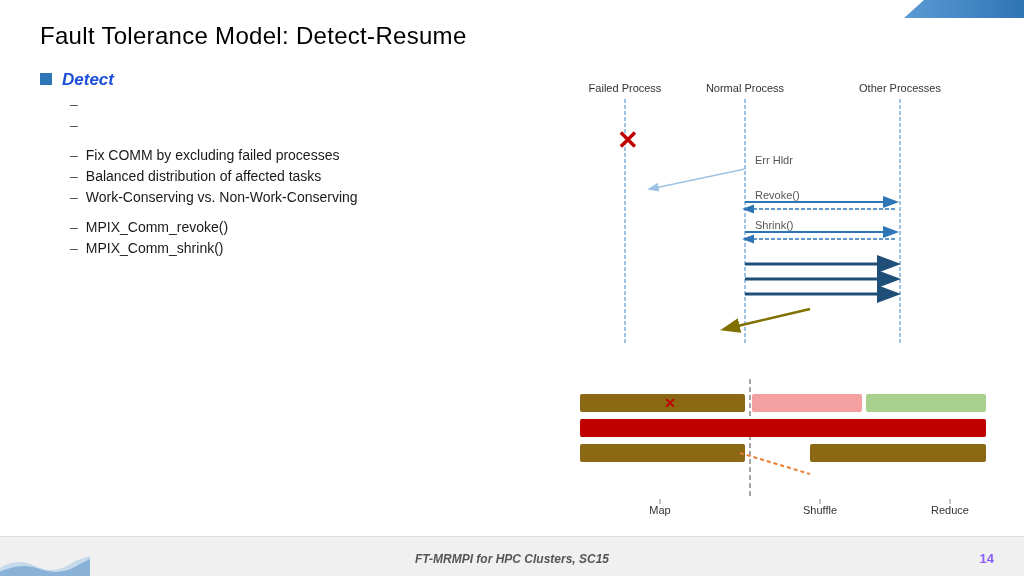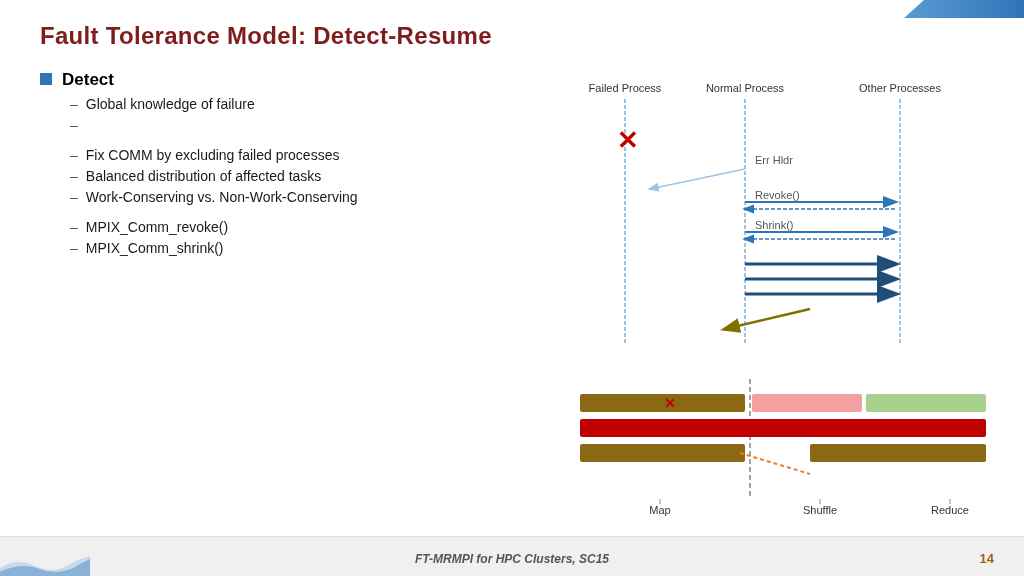--- a/index.html
+++ b/index.html
@@ -35,22 +35,22 @@
       display: flex;
       align-items: center;
       justify-content: center;
     }
 
     .slide-title {
       position: absolute;
       top: 22px;
       left: 40px;
       font-size: 24px;
-      font-weight: 700;
-      color: #7f1d1d;
+      font-weight: 400;
+      color: #000000;
       letter-spacing: 0.3px;
     }
 
     
     .left-content {
       position: absolute;
       top: 70px;
       left: 40px;
       width: 520px;
     }
@@ -70,21 +70,22 @@
       height: 12px;
       background: #2e75b6;
       margin-top: 3px;
       margin-right: 10px;
       flex-shrink: 0;
     }
 
     .main-bullet-text {
       font-size: 17px;
       font-weight: 700;
-      color: #000000;
+      font-style: italic;
+      color: #1d4ed8;
     }
 
     .sub-bullets {
       padding-left: 30px;
     }
 
     .sub-bullet {
       display: flex;
       align-items: flex-start;
       margin-bottom: 5px;
@@ -137,41 +138,40 @@
       color: #555;
       white-space: nowrap;
     }
 
     .footer-page {
       position: absolute;
       bottom: 10px;
       right: 30px;
       font-size: 13px;
       font-weight: 600;
-      color: #a16207;
+      color: #8b5cf6;
     }
   </style>
 </head>
 <body>
 
 <div class="corner-decoration"></div>
 
 <h1 class="slide-title">Fault Tolerance Model: Detect-Resume</h1>
 
 <div class="left-content">
 
   <div class="bullet-section">
     <div class="main-bullet">
       <div class="bullet-square"></div>
       <span class="main-bullet-text">Detect</span>
     </div>
     <div class="sub-bullets">
       <div class="sub-bullet">
         <span class="sub-dash">–</span>
-        <span>Global knowledge of failure</span>
       </div>
       <div class="sub-bullet">
         <span class="sub-dash">–</span>
       </div>
     </div>
   </div>
 
   <div class="bullet-section">
     <div class="sub-bullets">
       <div class="sub-bullet">

